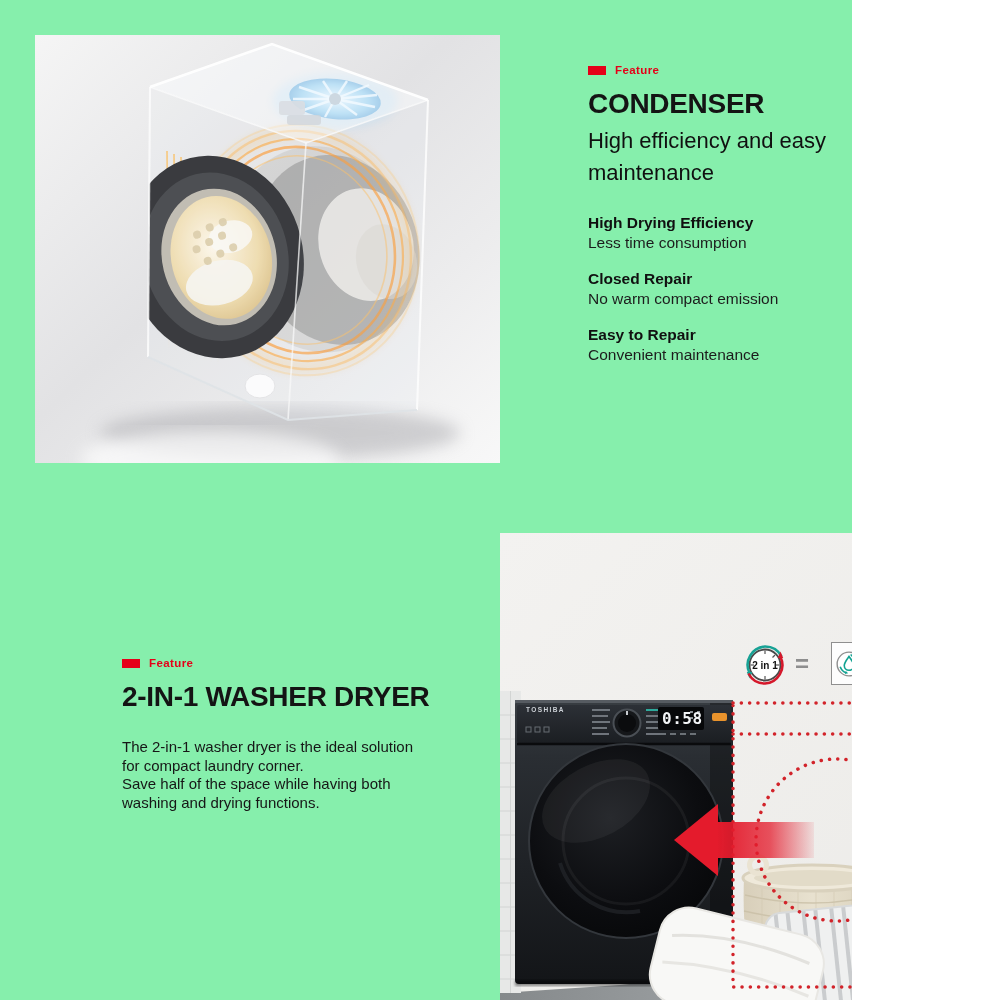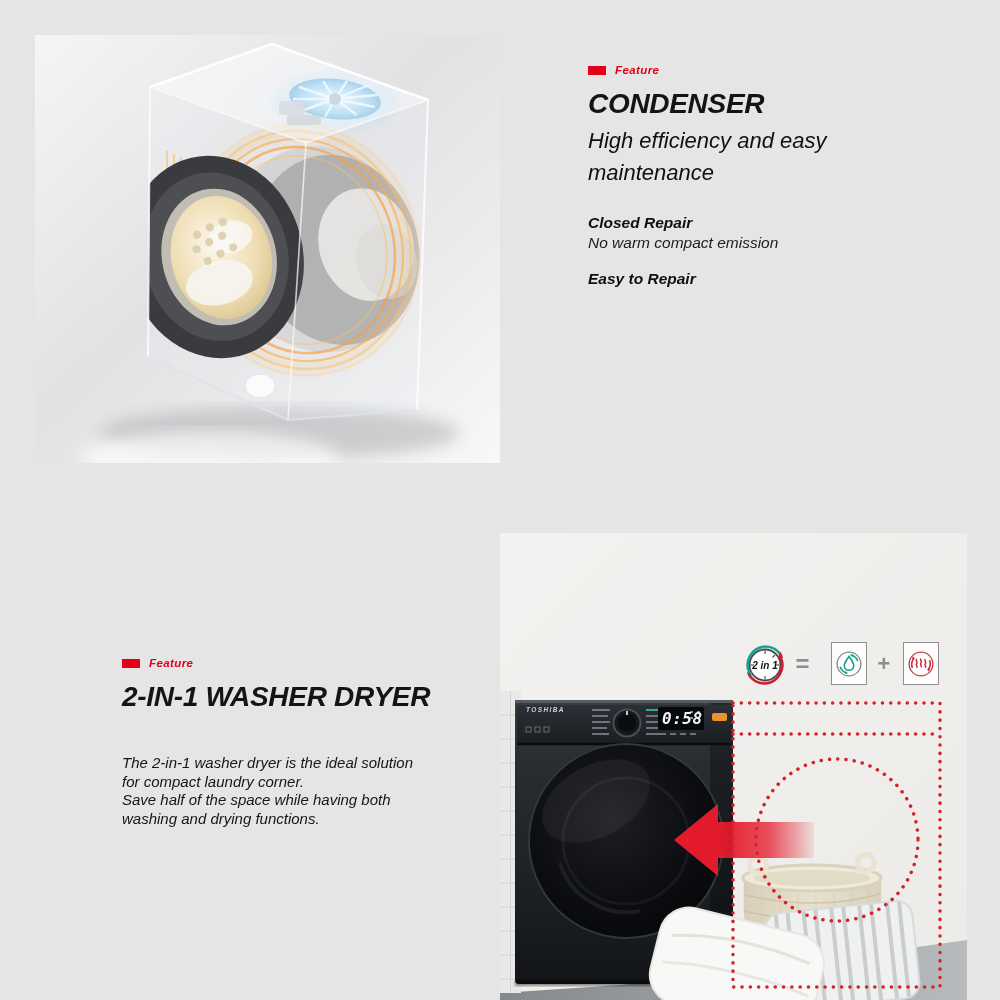--- a/index.html
+++ b/index.html
@@ -1,33 +1,33 @@
 <!DOCTYPE html>
 <html><head>
 <meta charset="utf-8">
 <style>
   html,body{margin:0;padding:0;background:#fff;}
-  .page{position:relative;width:1000px;height:1000px;background:#e5e5e5;overflow:hidden;
-        font-family:"Liberation Sans",sans-serif;color:#161616;font-style:italic;}
+  .page{position:relative;width:852px;height:1000px;background:#86efac;overflow:hidden;
+        font-family:"Liberation Sans",sans-serif;color:#161616;}
   
   .hero{position:absolute;left:35px;top:35px;width:465px;height:428px;overflow:hidden;}
   
   .tblock{position:absolute;}
   .blk-condenser{left:588px;top:64px;width:345px;}
   .blk-twoinone{left:122px;top:657px;width:360px;}
   .badge-row{display:flex;align-items:center;height:12px;margin-bottom:13px;}
   .badge-rect{width:18px;height:9px;background:#e50019;margin-right:9px;}
   .badge-label{font-size:11.5px;font-weight:bold;color:#e50019;letter-spacing:.4px;}
   .big-title{font-size:28px;font-weight:bold;line-height:1.05;color:#141414;margin:0 0 7px 0;letter-spacing:-.3px;}
   .subtitle{font-size:22px;line-height:32px;color:#101010;margin:0;}
   .feat-list{margin-top:25px;}
   .feat-item{margin-bottom:19px;}
   .feat-h{font-size:15.5px;font-weight:bold;line-height:17px;color:#101010;}
   .feat-d{font-size:15.5px;line-height:17px;color:#1c1c1c;margin-top:3px;}
-  .para{font-size:15px;line-height:18.5px;color:#161616;margin-top:43px;white-space:pre-line;}
+  .para{font-size:15px;line-height:18.5px;color:#161616;margin-top:27px;white-space:pre-line;}
   
   .photo{position:absolute;left:500px;top:533px;width:467px;height:467px;overflow:hidden;background:#f1f0ee;}
   .photo svg.scene{position:absolute;left:0;top:0;}
   .ribbon{position:absolute;left:23px;top:116px;width:209px;height:32px;border-radius:16px;
           background:linear-gradient(#ef2230,#e00d1c);display:flex;align-items:center;justify-content:center;}
   .ribbon span{color:#fff;font-size:20px;font-weight:bold;letter-spacing:.2px;}
   .ribbon::after{content:"";position:absolute;left:93px;top:31px;width:0;height:0;
           border-left:11px solid transparent;border-right:11px solid transparent;border-top:13px solid #e00d1c;}
   .badge2in1{position:absolute;left:241px;top:108px;width:48px;height:48px;}
   .badge2in1 .lbl{position:absolute;left:0;top:0;width:48px;height:48px;display:flex;align-items:center;justify-content:center;
@@ -178,25 +178,30 @@
 
   <div class="tblock blk-condenser">
     <div class="badge-row">
       <span class="badge-rect"></span>
       <span class="badge-label">Feature</span>
     </div>
     <h1 class="big-title">CONDENSER</h1>
     <p class="subtitle" style="width:250px">High efficiency and easy maintenance</p>
     <div class="feat-list">
       <div class="feat-item">
+        <div class="feat-h">High Drying Efficiency</div>
+        <div class="feat-d">Less time consumption</div>
+      </div>
+      <div class="feat-item">
         <div class="feat-h">Closed Repair</div>
         <div class="feat-d">No warm compact emission</div>
       </div>
       <div class="feat-item">
         <div class="feat-h">Easy to Repair</div>
+        <div class="feat-d">Convenient maintenance</div>
       </div>
     </div>
   </div>
 
   <div class="tblock blk-twoinone">
     <div class="badge-row">
       <span class="badge-rect"></span>
       <span class="badge-label">Feature</span>
     </div>
     <h1 class="big-title" style="margin-top:4px">2-IN-1 WASHER DRYER</h1>

